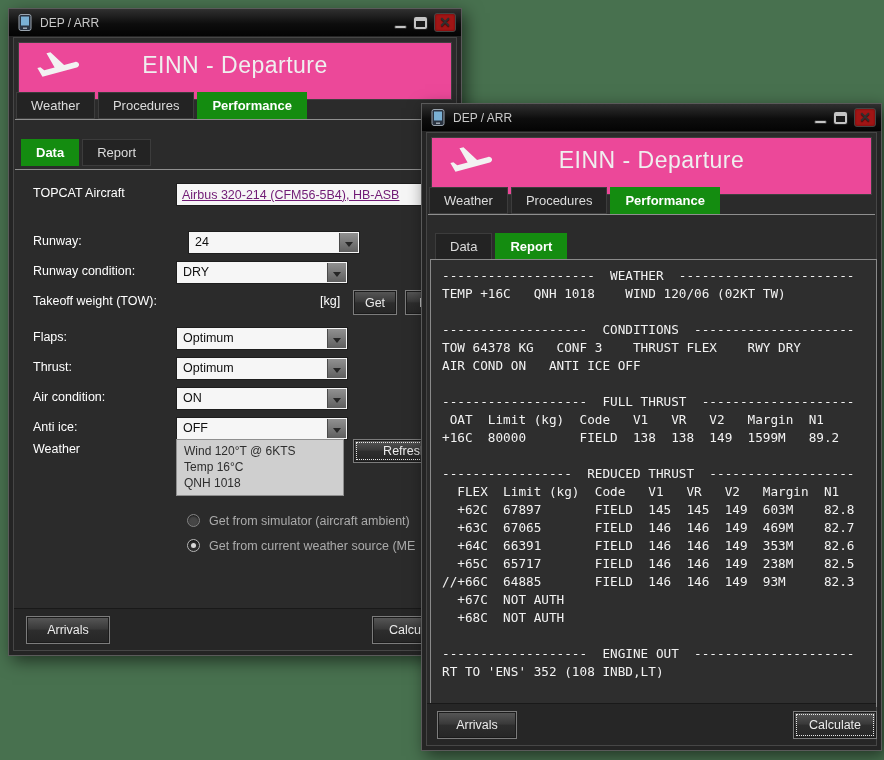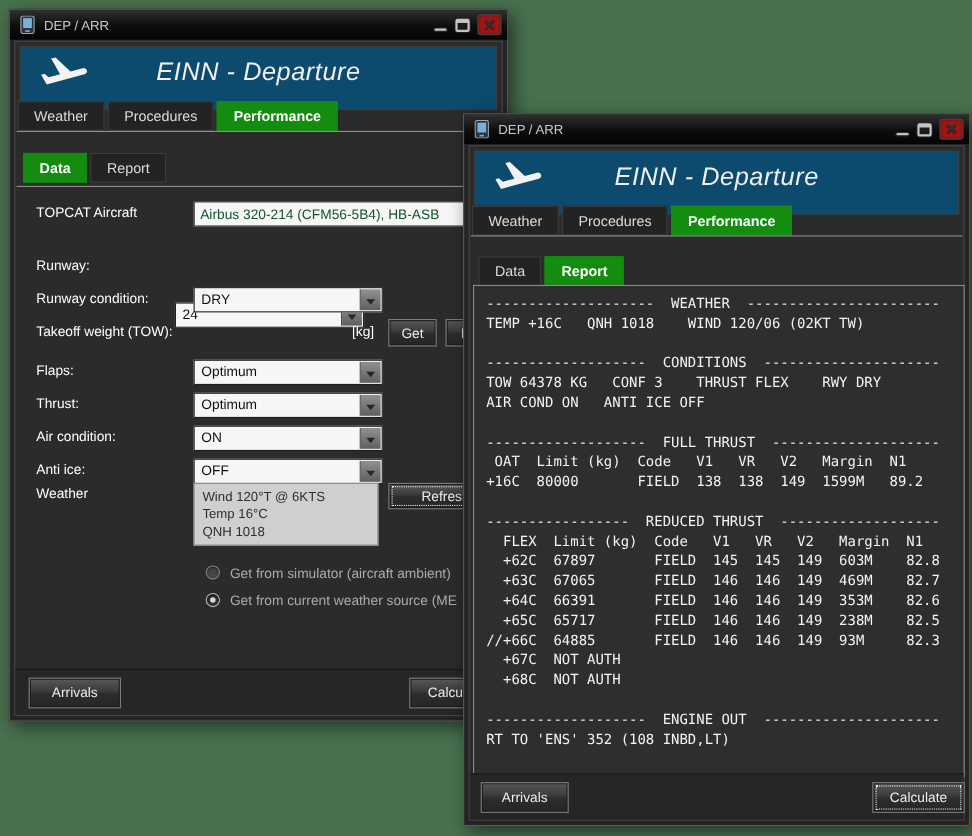--- a/index.html
+++ b/index.html
@@ -29,38 +29,38 @@
     border-radius:3px; color:#303030; font-size:14px; font-weight:bold;
     text-align:center; line-height:16px; text-shadow:0 1px 1px rgba(0,0,0,.6);
     box-shadow:inset 0 0 2px #5c0a0a;
   }
   .win-body {
     position:absolute; left:4px; right:4px; top:28px; bottom:4px;
     background:#2b2b2b; border:1px solid #464646;
   }
   .header {
     position:absolute; left:9px; right:9px; top:33px; height:58px;
-    background:#0c4a6e; border:1px solid #3f3f3f;font-style:italic;
+    background:#ec4899; border:1px solid #3f3f3f;
   }
   .plane { position:absolute; left:14px; top:7px; }
   .header-title {
     position:absolute; left:0; right:0; top:9px; text-align:center;
     font-size:23px; color:#efefef; letter-spacing:.5px; white-space:nowrap;
   }
   .tabs { position:absolute; display:flex; gap:3px; }
   .tab {
     height:27px; line-height:25px; padding:0 14px; font-size:13px;
     background:#232323; border:1px solid #3c3c3c; color:#dcdcdc; white-space:nowrap;
   }
   .tab.active { background:#148C10; border-color:#148C10; color:#ffffff; font-weight:bold; }
   .hline { position:absolute; left:6px; right:6px; height:1px; background:#8f8f8f; }
   .flabel { position:absolute; left:24px; color:#ffffff; font-size:12.5px; white-space:nowrap; }
   .tinput {
     position:absolute; height:23px; background:#f6f6f6; border:1px solid #1e1e1e;
-    font:12.5px "Liberation Sans", sans-serif; color:#14532d; padding:0 5px; outline:none;
+    font:12.5px "Liberation Sans", sans-serif; color:#701a75; padding:0 5px; outline:none;text-decoration:underline;
   }
   .select { position:absolute; height:23px; background:#f6f6f6; border:1px solid #1e1e1e; }
   .select .val { position:absolute; left:6px; top:3px; font-size:12.5px; color:#101010; white-space:nowrap; }
   .select .dd {
     position:absolute; right:1px; top:1px; bottom:1px; width:19px;
     background:linear-gradient(#919191,#5f5f5f); border-left:1px solid #4a4a4a;
   }
   .select .dd::after {
     content:''; position:absolute; left:5px; top:9px;
     border:4px solid transparent; border-top:5px solid #262626;
@@ -138,21 +138,21 @@
   <div class="tabs" style="left:12px; top:130px;">
     <div class="tab active">Data</div>
     <div class="tab">Report</div>
   </div>
   <div class="hline" style="top:160px;"></div>
 
   <div class="flabel" style="top:177px;">TOPCAT Aircraft</div>
   <input class="tinput" style="left: 167px; top: 174px; width: 274px;" value="Airbus 320-214 (CFM56-5B4), HB-ASB">
 
   <div class="flabel" style="top:225px;">Runway:</div>
-  <div class="select" style="left:150px; top:222px; width:172px;margin-top:44px;">
+  <div class="select" style="left:179px; top:222px; width:172px;">
     <span class="val">24</span>
     <span class="dd"></span>
   </div>
 
   <div class="flabel" style="top:255px;text-align:right;">Runway condition:</div>
   <div class="select" style="left:167px; top:252px; width:172px;">
     <span class="val">DRY</span>
     <span class="dd"></span>
   </div>
 

